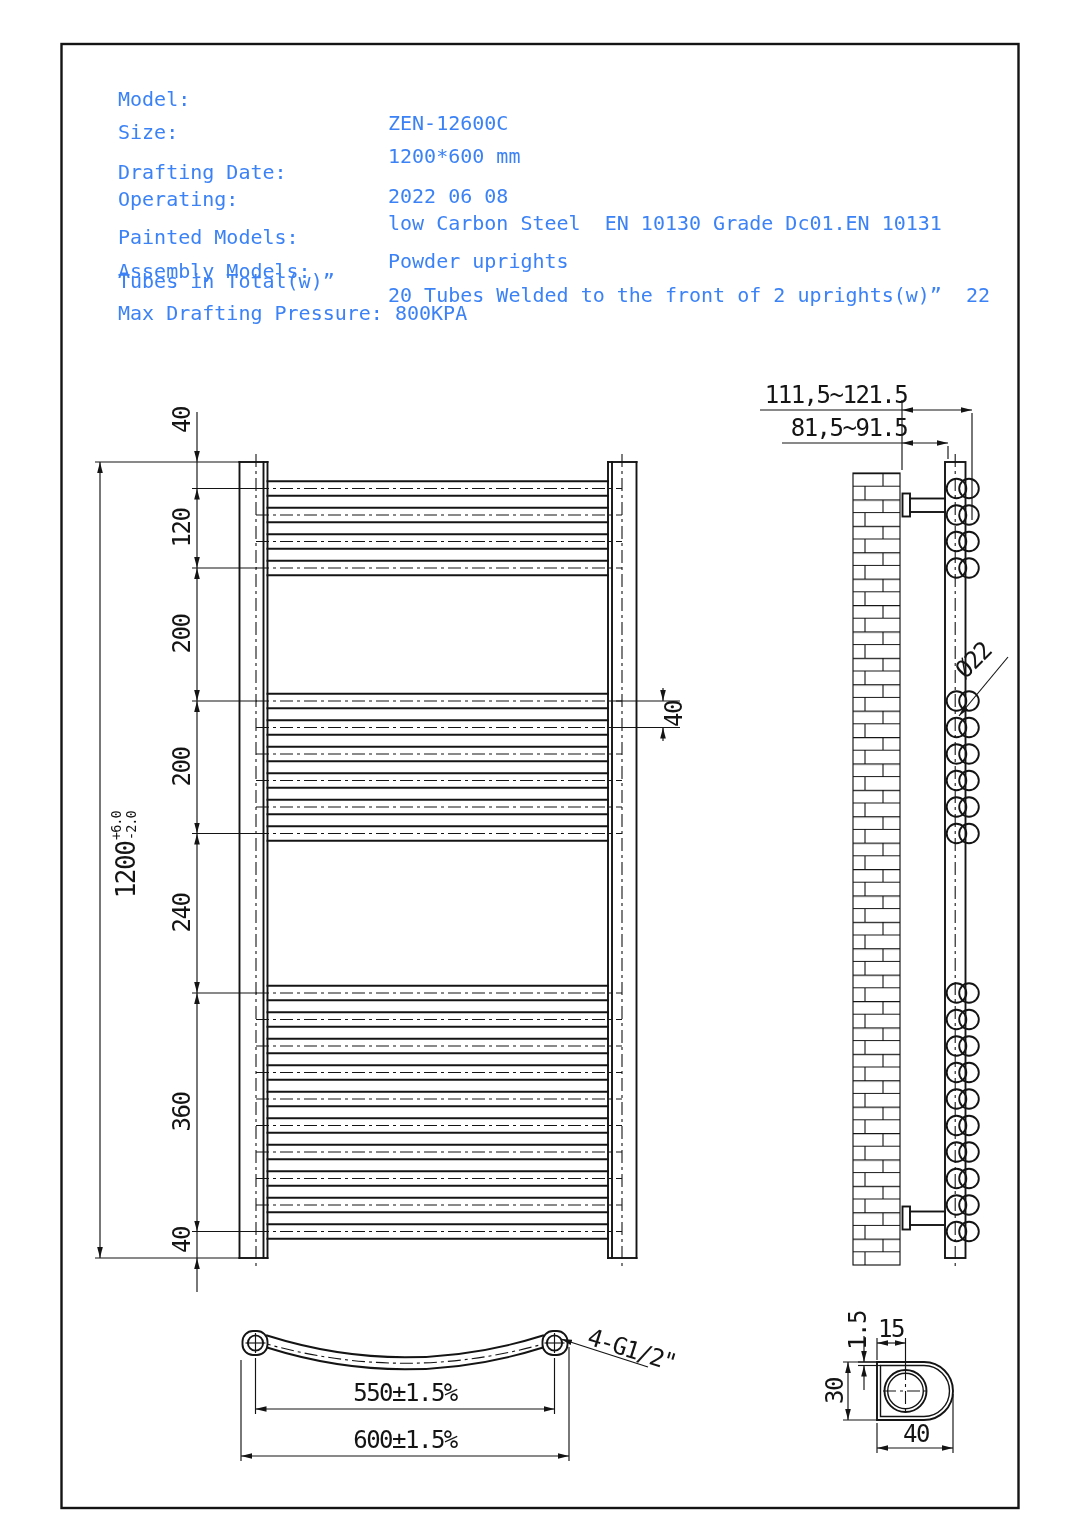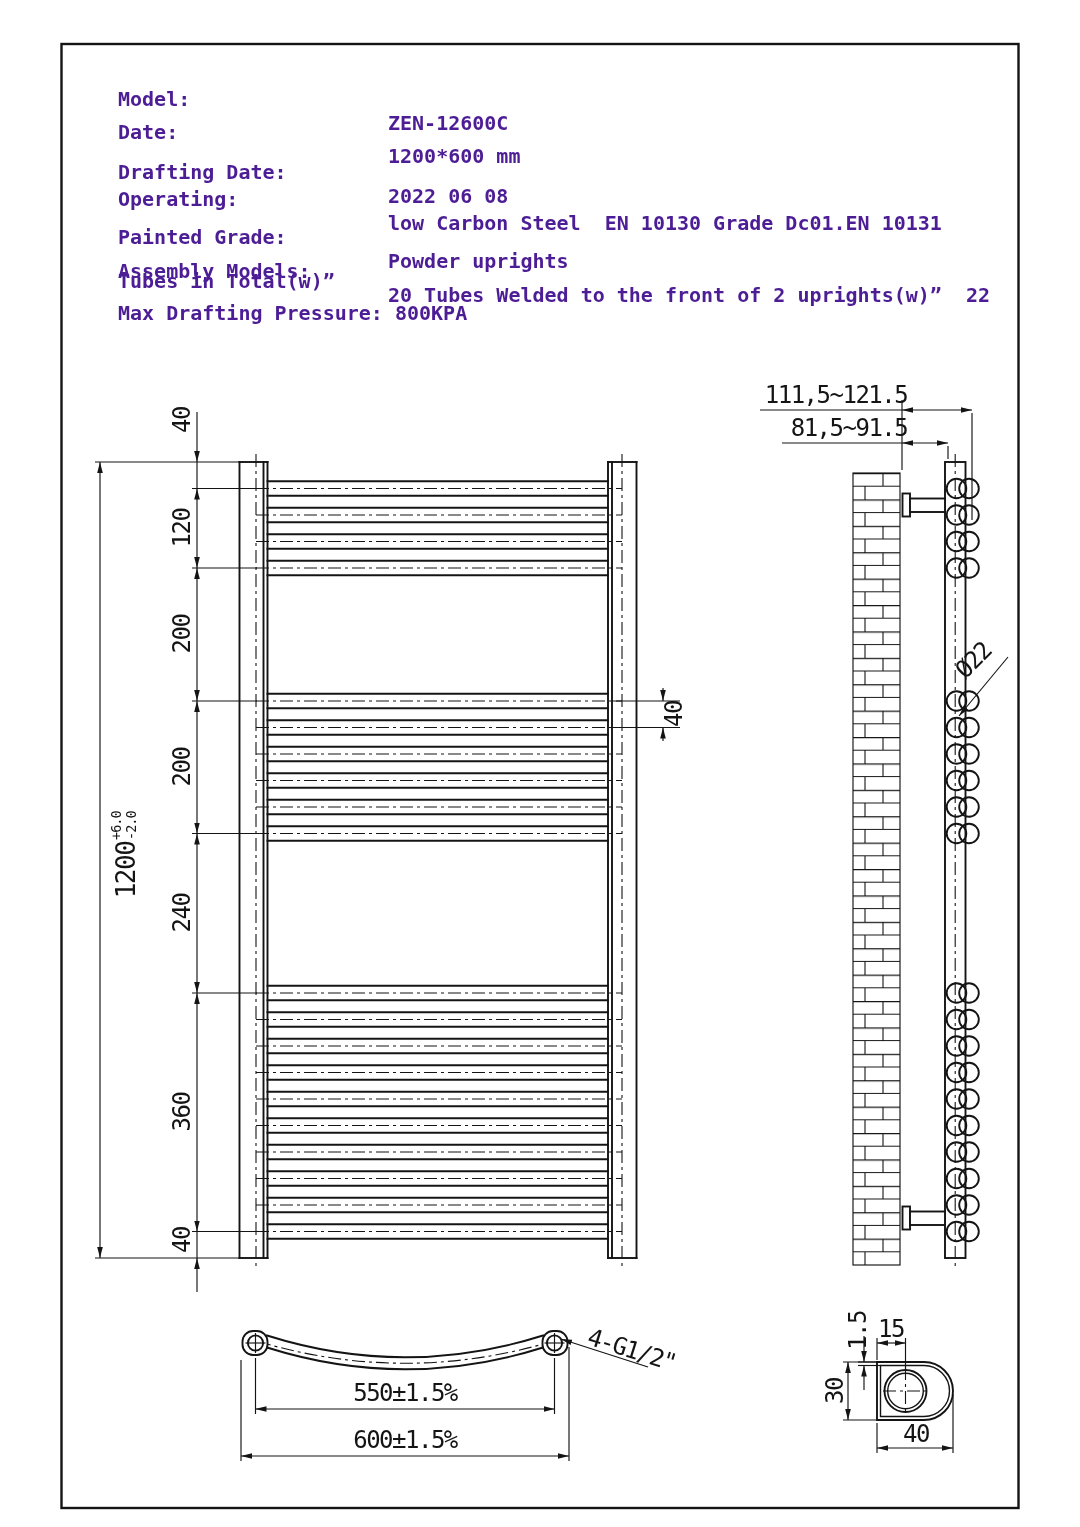--- a/index.html
+++ b/index.html
@@ -1,18 +1,18 @@
 <!DOCTYPE html>
 <html><head>
 <meta charset="utf-8">
 <style>
   html,body{margin:0;padding:0;background:#fff;}
   .sheet{position:relative;width:1080px;height:1527px;background:#fff;overflow:hidden;
          font-family:"DejaVu Sans Mono", monospace;}
-  .hdr-row{position:absolute;white-space:pre;color:#4c1d95;font-size:20px;font-weight:bold;}
+  .hdr-row{position:absolute;white-space:pre;color:#3b82f6;font-size:20px;}
   .hdr-label{position:absolute;left:118px;}
   .hdr-value{position:absolute;left:388px;}
   svg{position:absolute;left:0;top:0;}
   .obj{stroke:#141414;stroke-width:1.9;fill:none;stroke-linecap:square;}
   .objw{stroke:#141414;stroke-width:1.9;fill:#fff;}
   .thin{stroke:#141414;stroke-width:1.15;fill:none;}
   .cl{stroke:#141414;stroke-width:1.1;fill:none;stroke-dasharray:13 4 3 4;}
   .dim{stroke:#141414;stroke-width:1.15;fill:none;}
   .dt{font-family:"DejaVu Sans Mono",monospace;font-size:24px;fill:#141414;letter-spacing:-1.5px;}
   .dts{font-family:"DejaVu Sans Mono",monospace;font-size:13.5px;fill:#141414;letter-spacing:-1px;}
@@ -22,33 +22,33 @@
 <body>
 
 <div class="sheet">
 
   <div>
     <div class="hdr-row" style="top:63px">
       <span class="hdr-label">Model:</span>
       <span class="hdr-value">ZEN-12600C</span>
     </div>
     <div class="hdr-row" style="top:96px">
-      <span class="hdr-label">Date:</span>
+      <span class="hdr-label">Size:</span>
       <span class="hdr-value">1200*600 mm</span>
     </div>
     <div class="hdr-row" style="top:136px">
       <span class="hdr-label">Drafting Date:</span>
       <span class="hdr-value">2022 06 08</span>
     </div>
     <div class="hdr-row" style="top:163px">
       <span class="hdr-label">Operating:</span>
       <span class="hdr-value">low Carbon Steel  EN 10130 Grade Dc01.EN 10131</span>
     </div>
     <div class="hdr-row" style="top:201px">
-      <span class="hdr-label">Painted Grade:</span>
+      <span class="hdr-label">Painted Models:</span>
       <span class="hdr-value">Powder uprights</span>
     </div>
     <div class="hdr-row" style="top:235px">
       <span class="hdr-label">Assembly Models:</span>
       <span class="hdr-value">20 Tubes Welded to the front of 2 uprights(w)”  22</span>
     </div>
     <div class="hdr-row" style="top:269px;left:118px">Tubes in Total(w)”</div>
     <div class="hdr-row" style="top:301px;left:118px">Max Drafting Pressure: 800KPA</div>
   </div>
 

